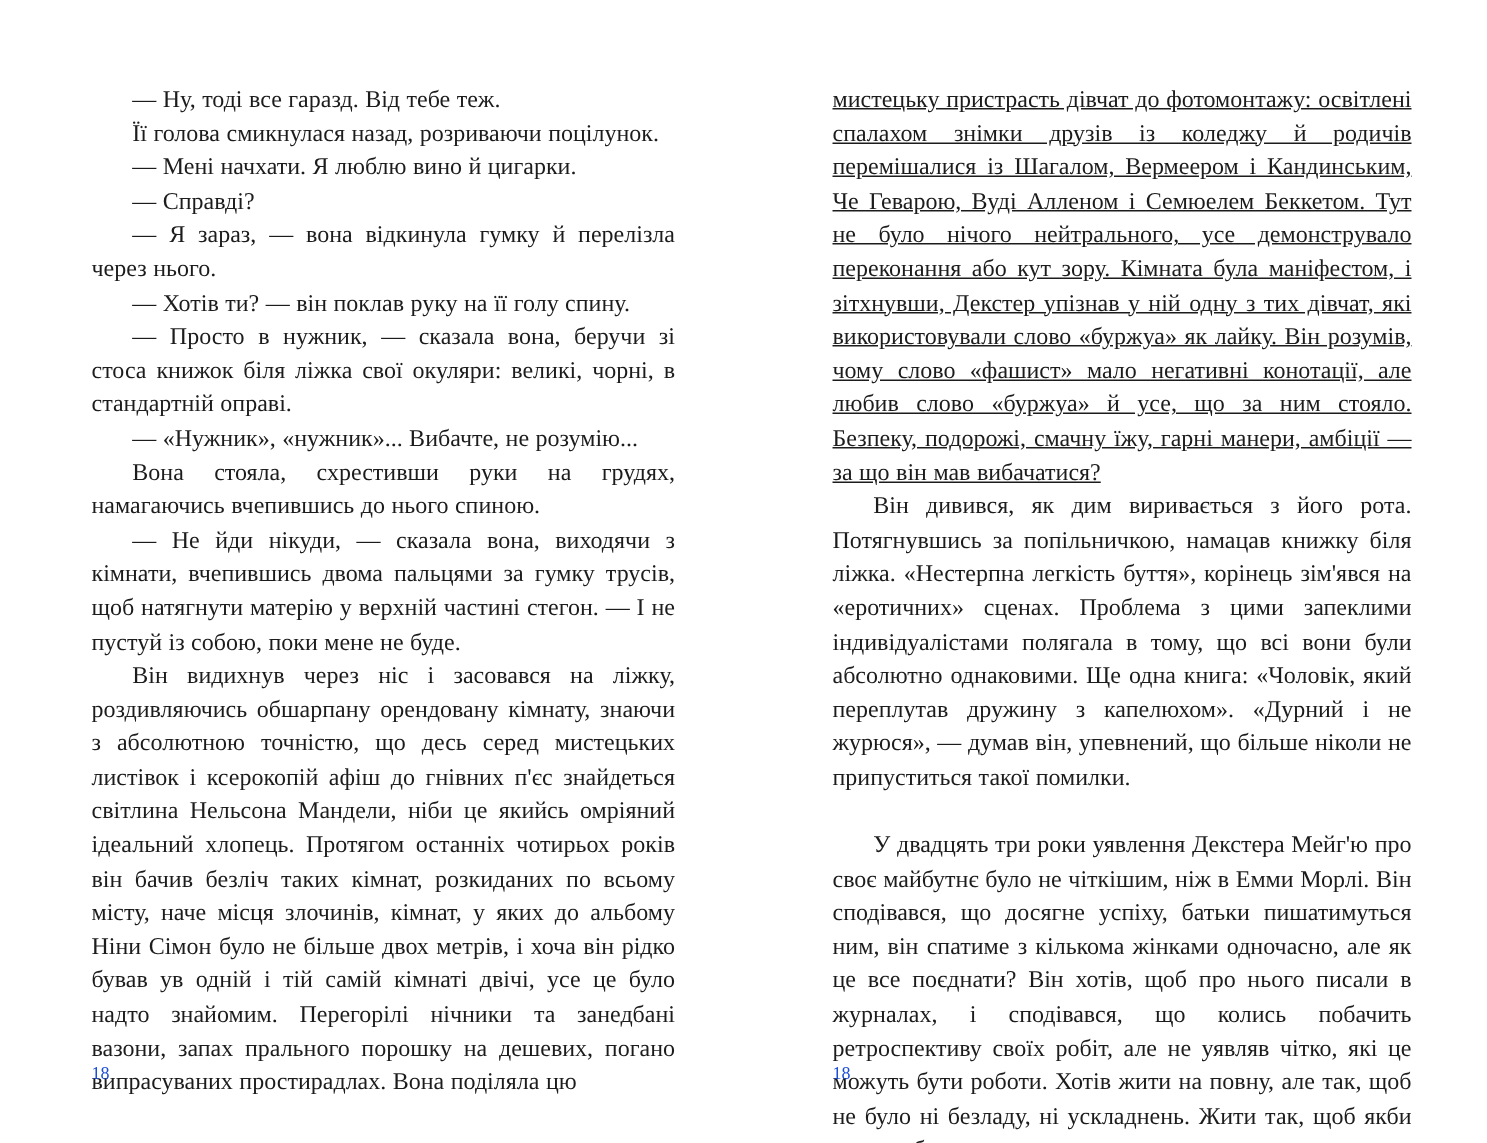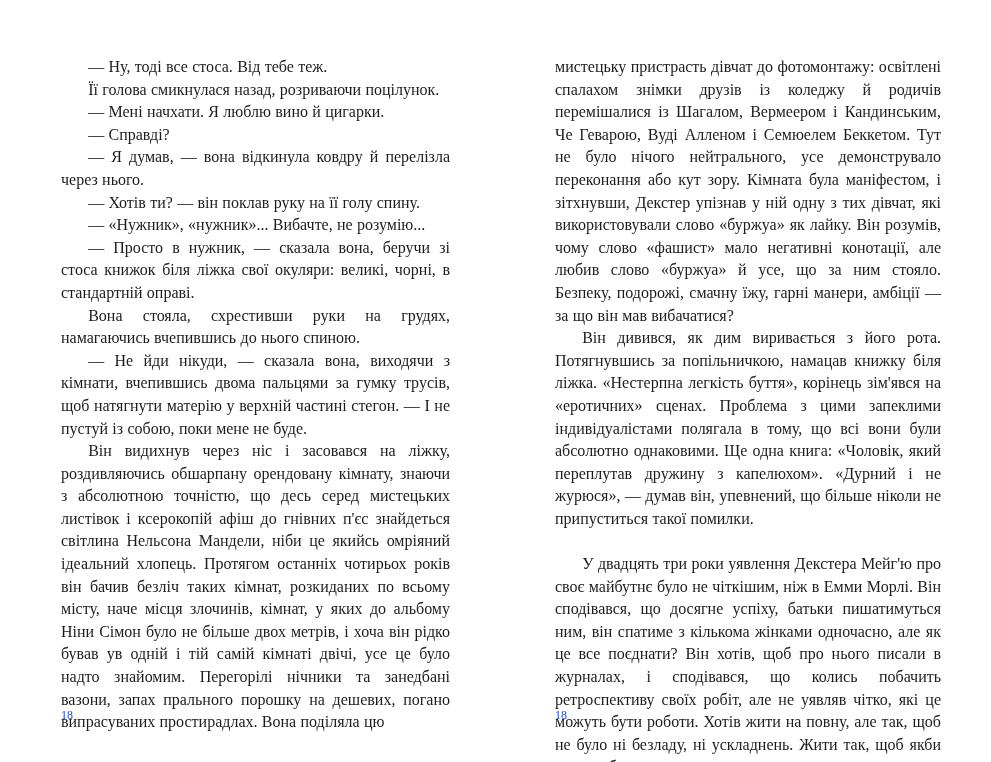--- a/index.html
+++ b/index.html
@@ -38,48 +38,49 @@
     font-size: 16px;
     line-height: 22.6px;
     text-align: justify;
     text-indent: 1.7em;
     hyphens: auto;
     -webkit-hyphens: auto;
     word-spacing: 0.02em;
   }
   .para.no-indent {
     text-indent: 0;
+    text-decoration: underline;
   }
   .para.section-gap {
     margin-top: 22.6px;
   }
   .page-number {
     position: absolute;
     top: 652px;
     left: 0;
     width: 100%;
     font-size: 12px;
     color: #1d4ed8;
   }
 </style>
 </head>
 <body>
 
 <div class="spread">
 
   <div class="page page-left">
     <div>
-      <p class="para">— Ну, тоді все стоса. Від тебе теж.</p>
+      <p class="para">— Ну, тоді все гаразд. Від тебе теж.</p>
       <p class="para">Її голова смикнулася назад, розриваючи поцілунок.</p>
       <p class="para">— Мені начхати. Я люблю вино й цигарки.</p>
       <p class="para">— Справді?</p>
-      <p class="para">— Я думав, — вона відкинула ковдру й перелізла через нього.</p>
+      <p class="para">— Я зараз, — вона відкинула гумку й перелізла через нього.</p>
       <p class="para">— Хотів ти? — він поклав руку на її голу спину.</p>
+      <p class="para">— Просто в нужник, — сказала вона, беручи зі стоса книжок біля ліжка свої окуляри: великі, чорні, в стандартній оправі.</p>
       <p class="para">— «Нужник», «нужник»... Вибачте, не розумію...</p>
-      <p class="para">— Просто в нужник, — сказала вона, беручи зі стоса книжок біля ліжка свої окуляри: великі, чорні, в стандартній оправі.</p>
       <p class="para">Вона стояла, схрестивши руки на грудях, намагаючись вчепившись до нього спиною.</p>
       <p class="para">— Не йди нікуди, — сказала вона, виходячи з кімнати, вчепившись двома пальцями за гумку трусів, щоб натягнути матерію у верхній частині стегон. — І не пустуй із собою, поки мене не буде.</p>
       <p class="para">Він видихнув через ніс і засовався на ліжку, роздивляючись обшарпану орендовану кімнату, знаючи з абсолютною точністю, що десь серед мистецьких листівок і ксерокопій афіш до гнівних п'єс знайдеться світлина Нельсона Мандели, ніби це якийсь омріяний ідеальний хлопець. Протягом останніх чотирьох років він бачив безліч таких кімнат, розкиданих по всьому місту, наче місця злочинів, кімнат, у яких до альбому Ніни Сімон було не більше двох метрів, і хоча він рідко бував ув одній і тій самій кімнаті двічі, усе це було надто знайомим. Перегорілі нічники та занедбані вазони, запах прального порошку на дешевих, погано випрасуваних простирадлах. Вона поділяла цю</p>
     </div>
     <div class="page-number">18</div>
   </div>
 
   <div class="page page-right">
     <div>
       <p class="para no-indent">мистецьку пристрасть дівчат до фотомонтажу: освітлені спалахом знімки друзів із коледжу й родичів перемішалися із Шагалом, Вермеером і Кандинським, Че Геварою, Вуді Алленом і Семюелем Беккетом. Тут не було нічого нейтрального, усе демонструвало переконання або кут зору. Кімната була маніфестом, і зітхнувши, Декстер упізнав у ній одну з тих дівчат, які використовували слово «буржуа» як лайку. Він розумів, чому слово «фашист» мало негативні конотації, але любив слово «буржуа» й усе, що за ним стояло. Безпеку, подорожі, смачну їжу, гарні манери, амбіції — за що він мав вибачатися?</p>

